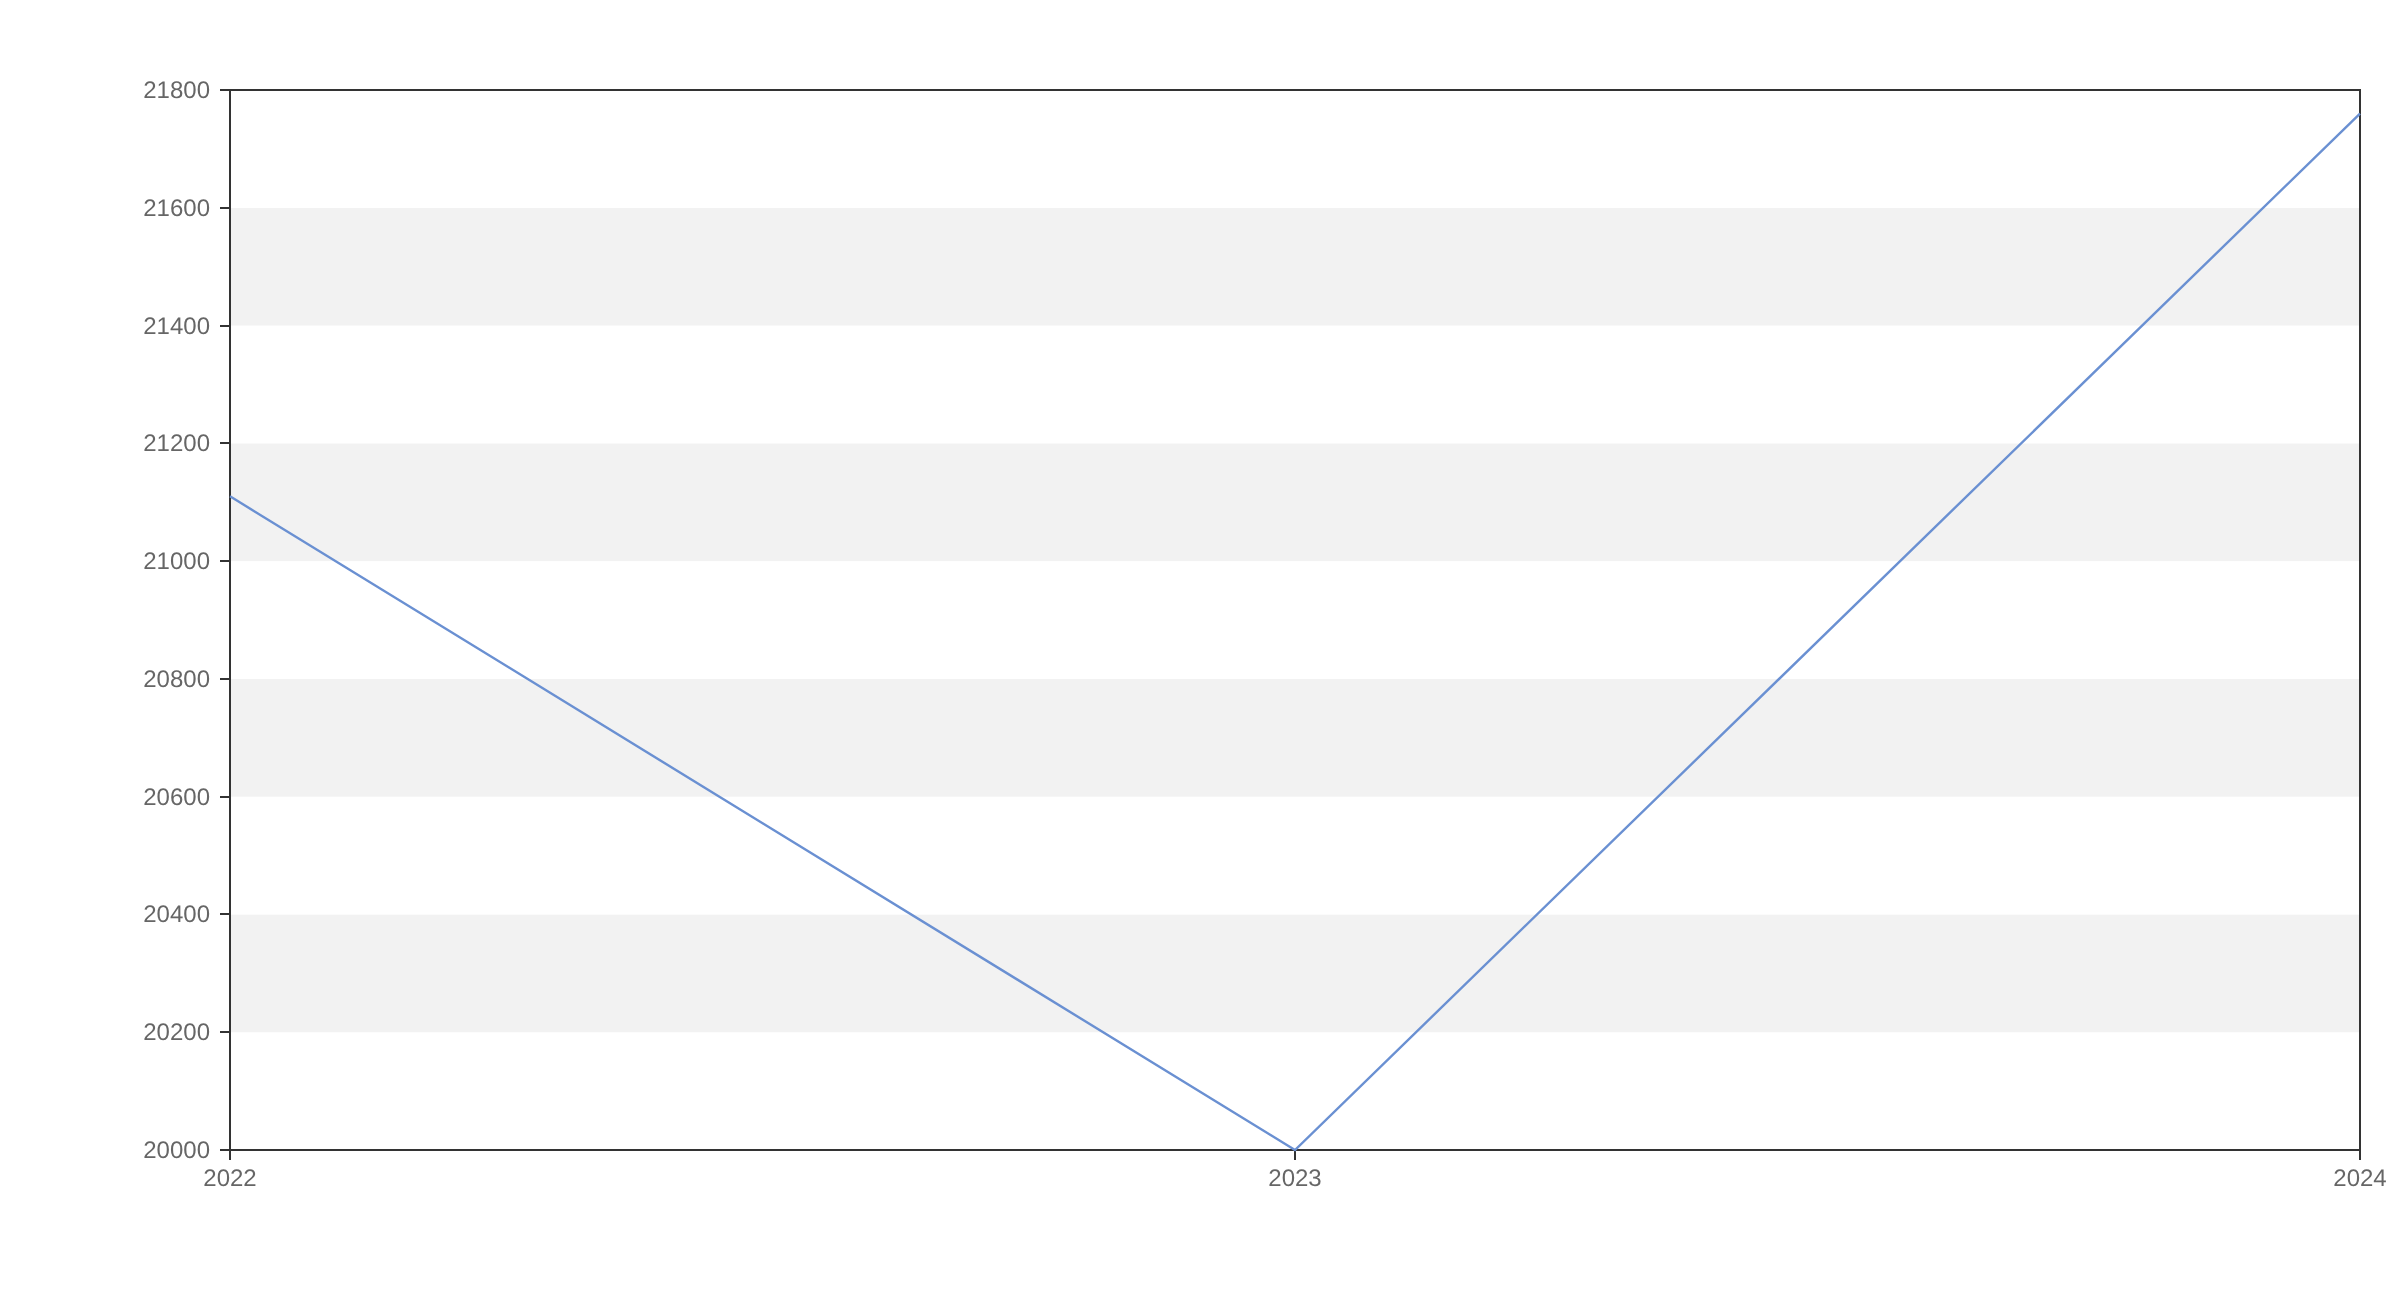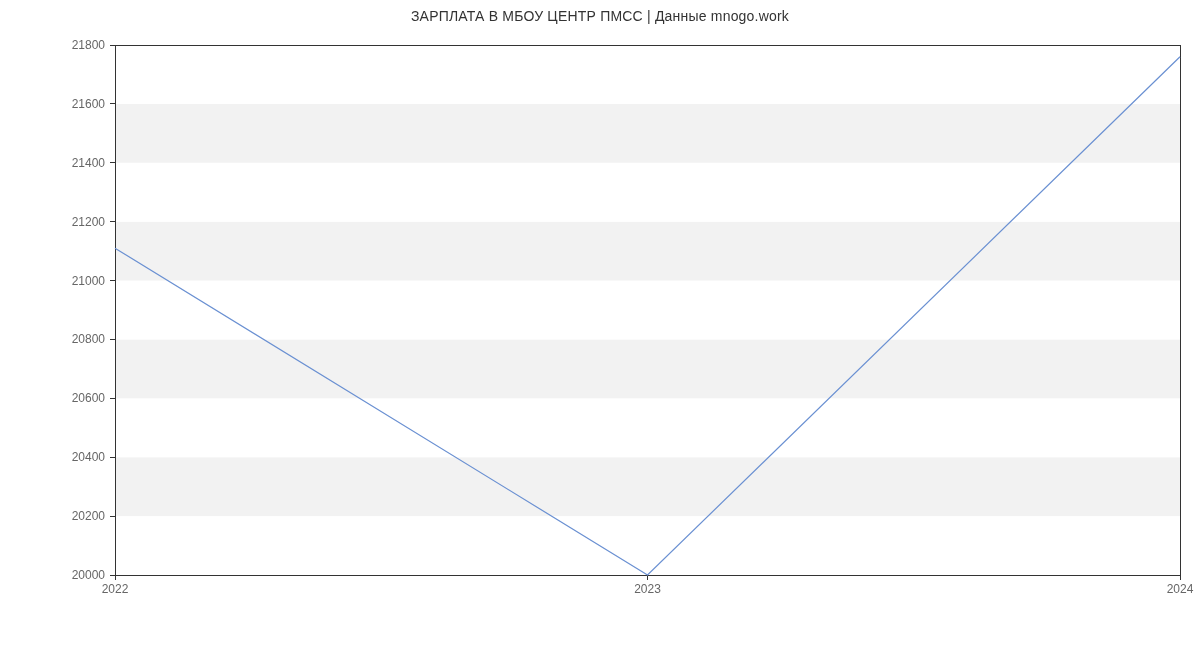--- a/index.html
+++ b/index.html
@@ -38,21 +38,20 @@
   .plot-border { stroke: #333; fill: none; stroke-width: 1; shape-rendering: crispEdges; }
   .band { fill: #f2f2f2; }
   .gap  { fill: #ffffff; }
   .series-line { stroke: #6a90d2; fill: none; stroke-width: 1.2; }
   .vtick { stroke: #333; stroke-width: 1; shape-rendering: crispEdges; }
 </style>
 </head>
 <body>
 
 <div class="chart-wrap">
-  <div class="title">ЗАРПЛАТА В МБОУ ЦЕНТР ПМСС | Данные mnogo.work</div>
   <svg id="chart-svg" width="1200" height="650">
       <rect x="115" y="516.1111111111111" width="1065" height="58.888888888888914" class="gap"></rect>
       <rect x="115" y="457.22222222222223" width="1065" height="58.88888888888886" class="band"></rect>
       <rect x="115" y="398.33333333333337" width="1065" height="58.88888888888886" class="gap"></rect>
       <rect x="115" y="339.44444444444446" width="1065" height="58.888888888888914" class="band"></rect>
       <rect x="115" y="280.55555555555554" width="1065" height="58.888888888888914" class="gap"></rect>
       <rect x="115" y="221.66666666666669" width="1065" height="58.88888888888886" class="band"></rect>
       <rect x="115" y="162.77777777777777" width="1065" height="58.888888888888914" class="gap"></rect>
       <rect x="115" y="103.88888888888891" width="1065" height="58.88888888888886" class="band"></rect>
       <rect x="115" y="45" width="1065" height="58.888888888888914" class="gap"></rect>

